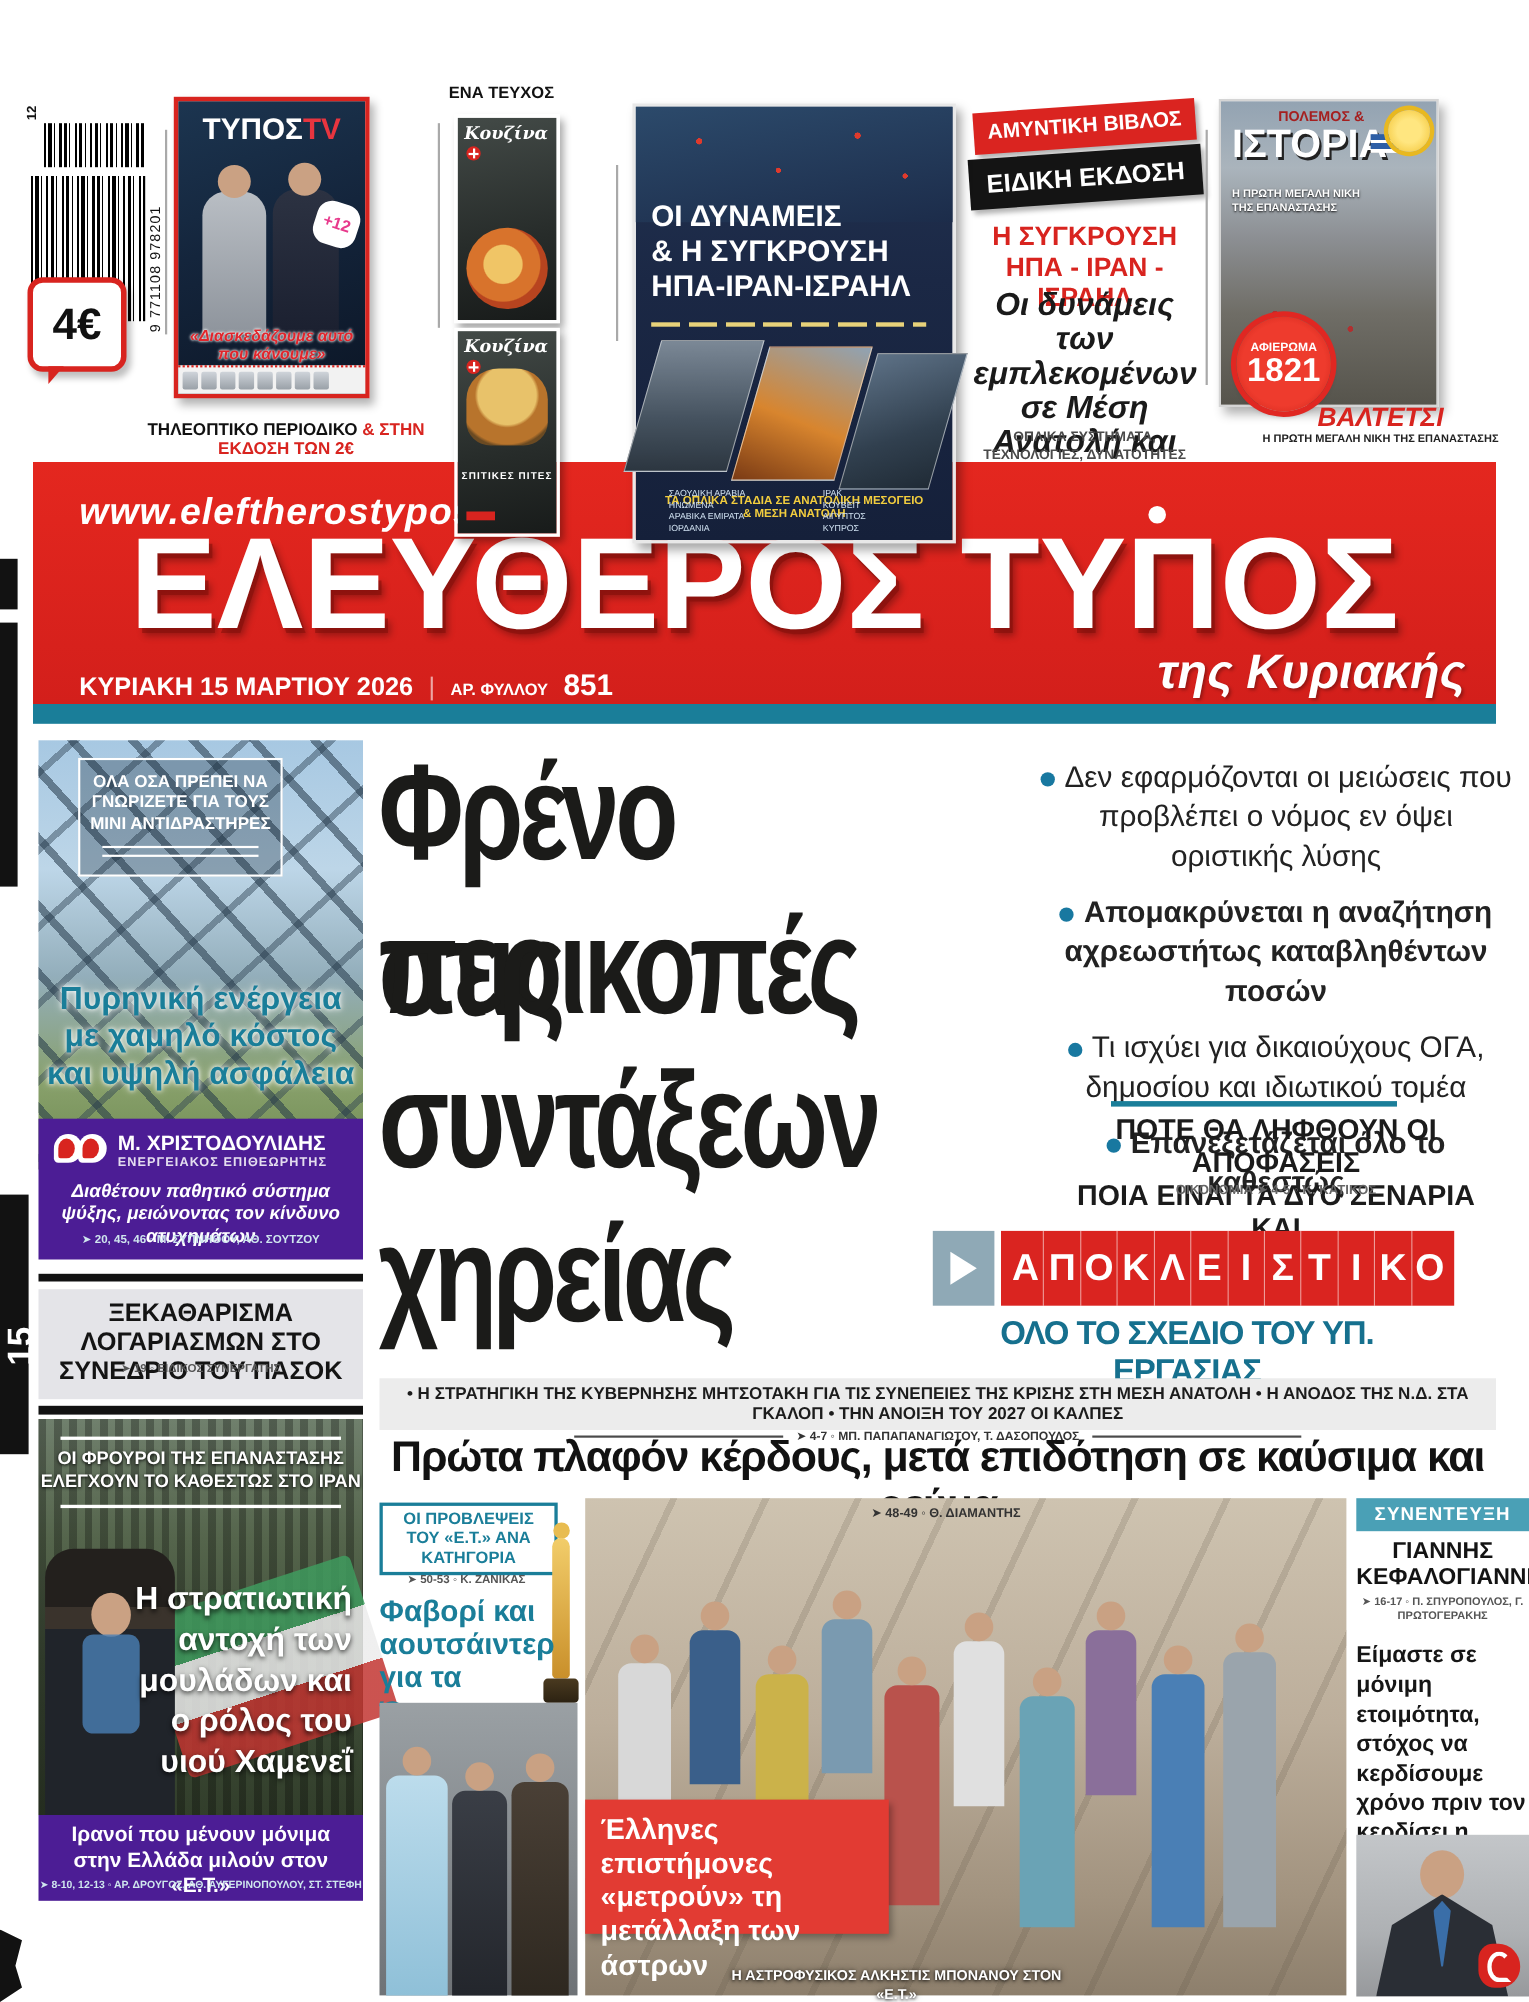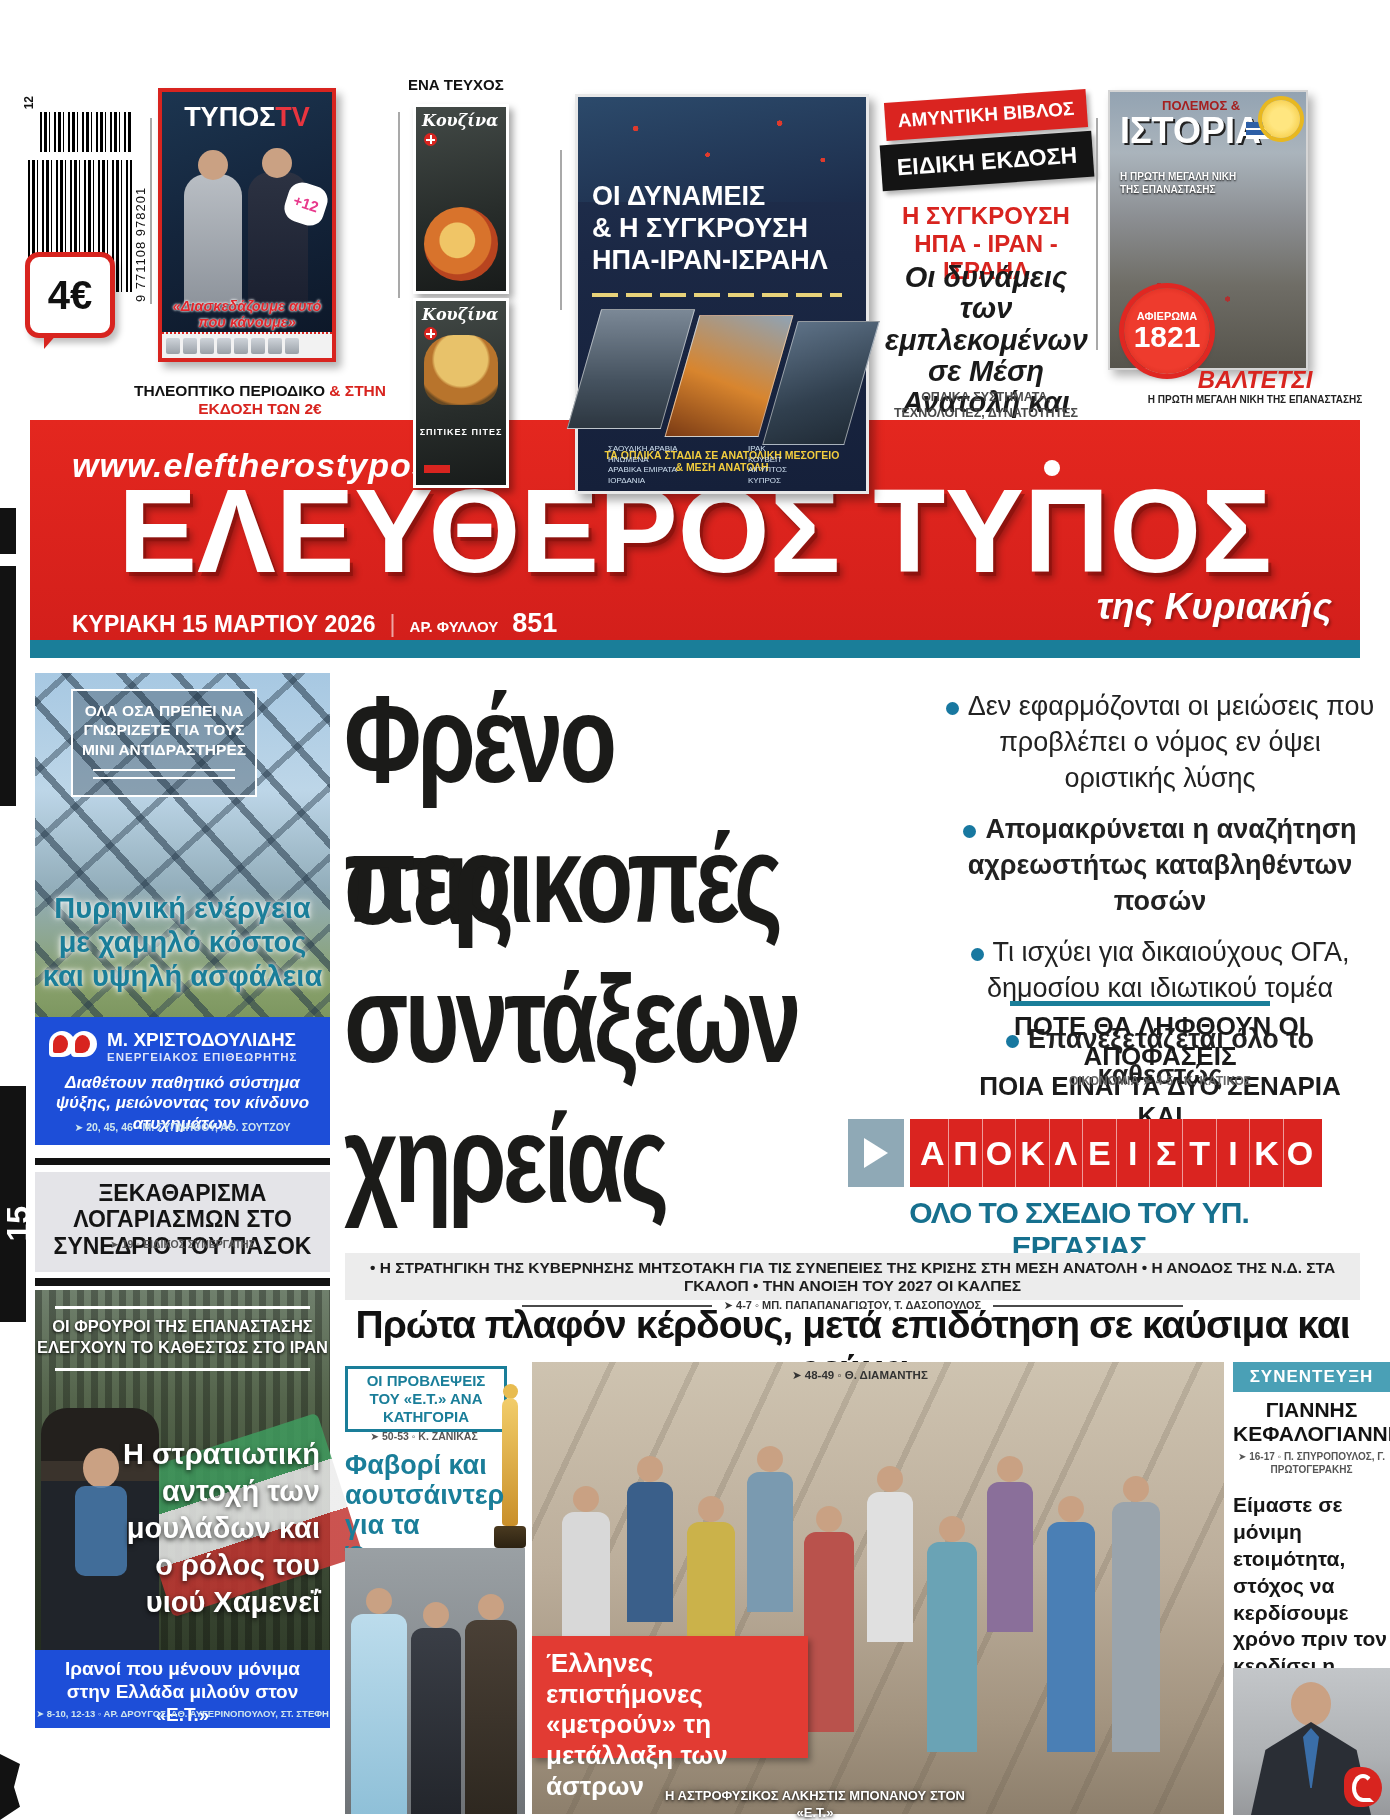--- a/index.html
+++ b/index.html
@@ -58,21 +58,21 @@
   .tealbar{background:#1a7e99;}
 
   
   .edgebar{background:#121212;}
   .nphoto{background:
       repeating-linear-gradient(48deg,transparent 0 34px,rgba(35,55,72,.55) 34px 41px),
       repeating-linear-gradient(-42deg,transparent 0 46px,rgba(45,65,82,.45) 46px 52px),
       linear-gradient(180deg,#a7c8e2 0%,#bdd6e8 30%,#93aebb 55%,#88a06b 80%,#6d8a50 100%);}
   .nbox{border:2px solid #fff;background:rgba(25,45,60,.32);}
   .nrule{height:6px;border-top:2px solid #fff;border-bottom:2px solid #fff;}
-  .tealbox{background:#1d4ed8;}
+  .tealbox{background:#4c1d95;}
   .qicon{position:relative;width:46px;height:30px;}
   .qicon i{position:absolute;width:26px;height:26px;background:#fff;border-radius:50% 50% 50% 4px;}
   .qicon i::before{content:"";position:absolute;left:4px;top:4px;width:15px;height:18px;background:#d8241f;border-radius:50% 50% 50% 2px;}
   .qicon i:nth-child(2){left:22px;}
   .greybox{background:#e4e4e8;}
   .hrule{background:#121212;}
   .iranphoto{background:
       repeating-linear-gradient(90deg,rgba(0,0,0,.28) 0 7px,transparent 7px 14px),
       linear-gradient(180deg,#70806d 0%,#55654c 30%,#41503a 60%,#323e2b 100%);}
   .iranflag{background:linear-gradient(180deg,#3f9b5e 0 32%,#ececec 32% 66%,#c23531 66%);opacity:.85;transform:rotate(-18deg);border-radius:6px;}
@@ -223,21 +223,21 @@
   <div class="abs mast" style="left:30px;top:420px;width:1330px;height:220px;">
     <div class="abs w" style="left:42px;top:26px;font-size:34px;font-weight:bold;font-style:italic;letter-spacing:1px;">www.eleftherostypos.gr</div>
     <div class="abs w mtitle ctr" style="left:0;right:0;top:52px;font-size:118px;">ΕΛΕΥΘΕΡΟΣ ΤΥΠΟΣ</div>
     <div class="abs" style="left:1014px;top:40px;width:16px;height:16px;border-radius:50%;background:#fff;"></div>
     <div class="abs w" style="left:42px;top:188px;font-size:23px;font-weight:bold;display:flex;align-items:baseline;gap:14px;">
       <span>ΚΥΡΙΑΚΗ 15 ΜΑΡΤΙΟΥ 2026</span>
       <span style="opacity:.6;font-weight:normal;">|</span>
       <span style="font-size:15px;">ΑΡ. ΦΥΛΛΟΥ</span>
       <span style="font-size:27px;">851</span>
     </div>
-    <div class="abs w" style="right:28px;top:166px;font-size:37px;font-weight:bold;font-style:italic;text-shadow:2px 2px 3px rgba(0,0,0,.3);">της Κυριακής</div>
+    <div class="abs w" style="right:28px;top:166px;font-size:44px;font-weight:bold;font-style:italic;text-shadow:2px 2px 3px rgba(0,0,0,.3);">της Κυριακής</div>
   </div>
   <div class="abs tealbar" style="left:30px;top:640px;width:1330px;height:18px;"></div>
 
   <div class="abs edgebar" style="left:0;top:508px;width:16px;height:46px;"></div>
   <div class="abs edgebar" style="left:0;top:566px;width:16px;height:240px;"></div>
   <div class="abs edgebar ctr" style="left:0;top:1086px;width:26px;height:236px;">
     <span class="vtext w" style="font-size:32px;font-weight:bold;margin-top:120px;display:inline-block;">15</span>
   </div>
   <div class="abs edgebar" style="left:0;top:1754px;width:20px;height:66px;clip-path:polygon(0 0,100% 15%,70% 50%,100% 80%,0 100%);"></div>
 

